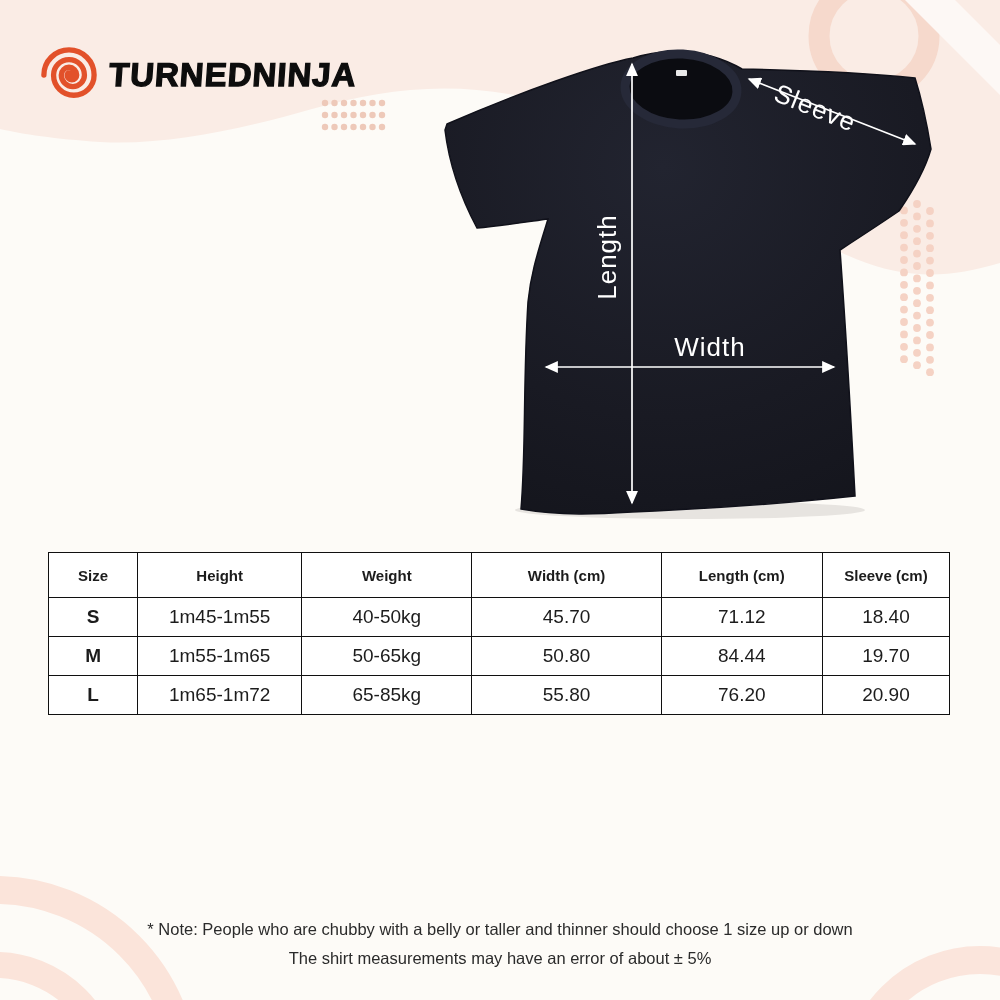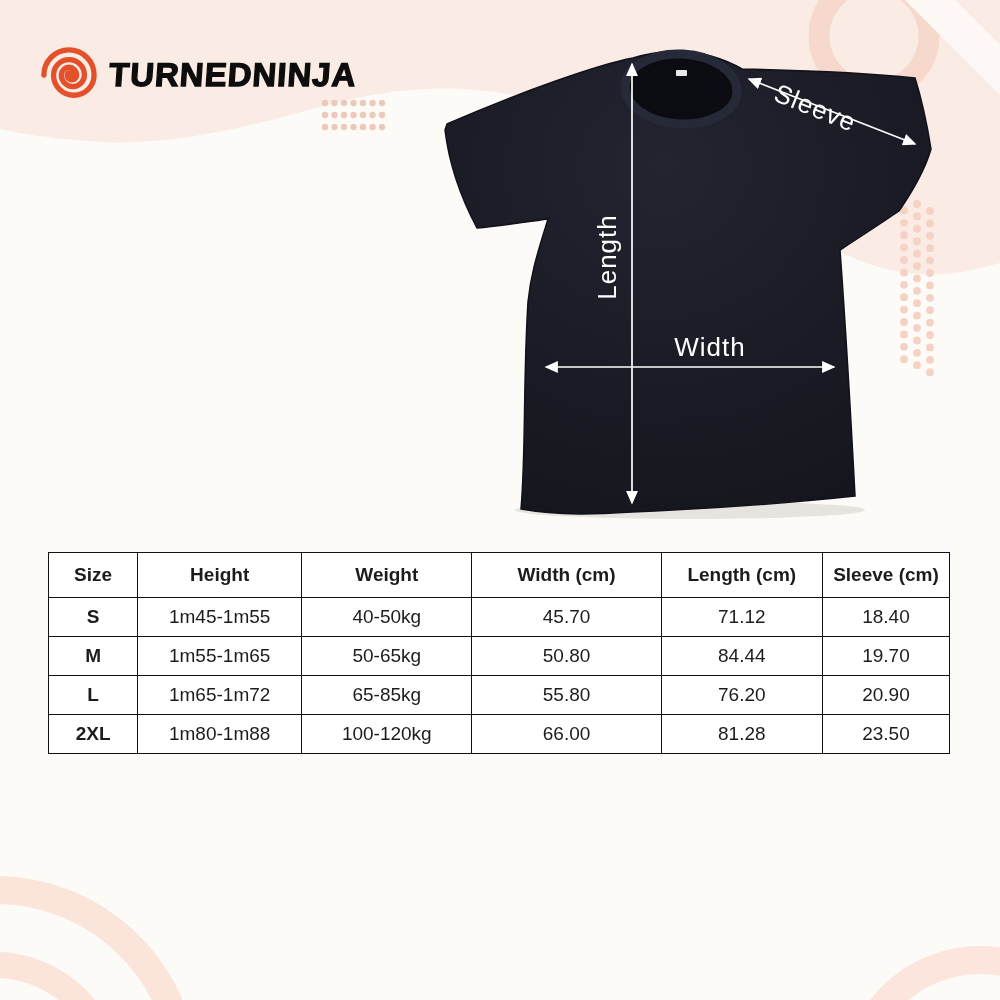--- a/index.html
+++ b/index.html
@@ -21,21 +21,21 @@
   .heading .t2{font-size:24px;font-weight:400;margin-left:7px;}
 
   table.size-table{
     position:absolute;left:48px;top:552px;width:902px;
     border-collapse:collapse;background:#fff;table-layout:fixed;
   }
   .size-table th,.size-table td{
     border:1.2px solid #101010;text-align:center;vertical-align:middle;
     color:#1c1c1c;padding:0;overflow:hidden;
   }
-  .size-table th{height:44px;font-size:19px;font-weight:700;}
+  .size-table th{height:44px;font-size:15px;font-weight:700;}
   .size-table td{height:38px;font-size:19px;font-weight:400;}
   .size-table td.c-size{font-weight:700;}
   .col-size{width:9.9%;}.col-height{width:18.2%;}.col-weight{width:18.9%;}
   .col-width{width:21.0%;}.col-length{width:17.9%;}.col-sleeve{width:14.1%;}
 
   .note{
     position:absolute;left:0;top:915px;width:1000px;text-align:center;
     color:#2b2b2b;font-size:16.5px;line-height:29px;
   }
 </style>
@@ -213,25 +213,21 @@
           <td class="c-sleeve">19.70</td>
         </tr>
         <tr>
           <td class="c-size">L</td>
           <td class="c-height">1m65-1m72</td>
           <td class="c-weight">65-85kg</td>
           <td class="c-width">55.80</td>
           <td class="c-length">76.20</td>
           <td class="c-sleeve">20.90</td>
         </tr>
-        <tr>
-          <td class="c-size">2XL</td>
-          <td class="c-height">1m80-1m88</td>
-          <td class="c-weight">100-120kg</td>
-          <td class="c-width">66.00</td>
-          <td class="c-length">81.28</td>
-          <td class="c-sleeve">23.50</td>
-        </tr>
       </tbody>
   </table>
 
+  <div class="note">
+    <div>* Note: People who are chubby with a belly or taller and thinner should choose 1 size up or down</div>
+    <div>The shirt measurements may have an error of about ± 5%</div>
+  </div>
 
 </div>
 
 </body></html>

